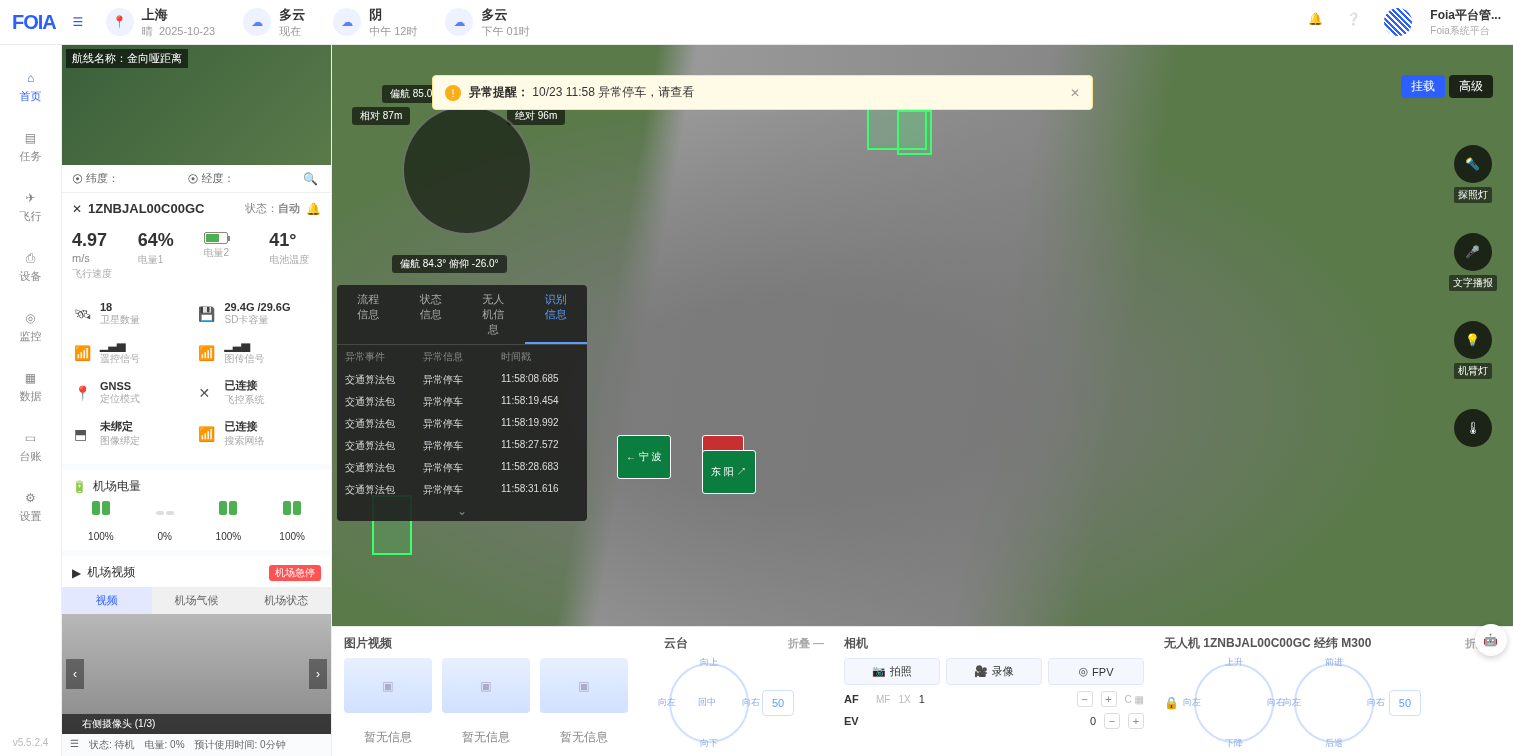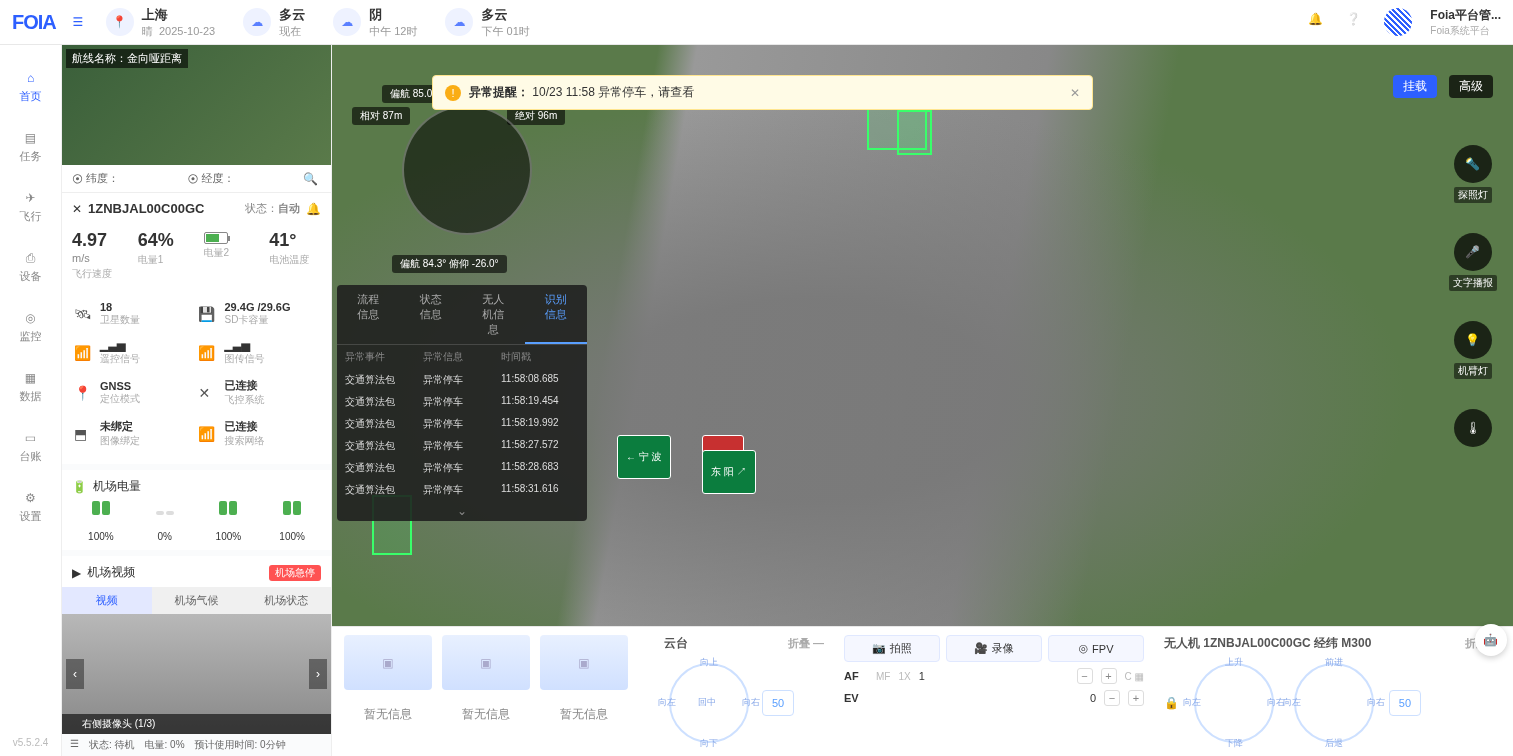--- a/index.html
+++ b/index.html
@@ -60,21 +60,21 @@
 .tab3.active{background:#e3e8ff;color:#2d5fff}
 .cam-view{height:140px;background:linear-gradient(#b8b8b8,#888);position:relative}
 .cam-cap{position:absolute;bottom:0;left:0;right:0;background:rgba(0,0,0,.6);color:#fff;font-size:10px;padding:3px 20px;display:flex;justify-content:space-between}
 .cam-nav{position:absolute;top:50%;transform:translateY(-50%);color:#fff;background:rgba(0,0,0,.4);width:18px;height:30px;display:flex;align-items:center;justify-content:center;cursor:pointer}
 .status-line{padding:4px 8px;font-size:10px;color:#666;display:flex;gap:10px;background:#fafbfc}
 .video{flex:1;position:relative;background:linear-gradient(180deg,#7a9a5a 0%,#6a8a5a 30%,#888 50%,#777 100%);overflow:hidden}
 .road{position:absolute;left:0;right:0;top:0;bottom:0;background:radial-gradient(ellipse at 40% 50%,rgba(120,120,120,.9) 20%,transparent 60%),linear-gradient(100deg,#5a7a4a 0%,#5a7a4a 25%,#999 28%,#888 55%,#5a7a4a 65%,#5a7a4a 100%)}
 .alert-bar{position:absolute;top:30px;left:100px;right:420px;background:#fffbe6;border:1px solid #ffe58f;padding:8px 12px;display:flex;align-items:center;border-radius:4px;z-index:10}
 .alert-bar .ai{width:16px;height:16px;border-radius:50%;background:#faad14;color:#fff;display:flex;align-items:center;justify-content:center;font-size:11px;margin-right:8px}
 .alert-close{margin-left:auto;cursor:pointer;color:#999}
-.badge-tr{position:absolute;top:30px;right:20px;display:flex;gap:12px}
+.badge-tr{position:absolute;top:30px;right:20px;display:flex;gap:4px}
 .badge-tr span{padding:3px 10px;border-radius:4px;font-size:12px;cursor:pointer}
 .badge-tr .b1{background:#2d5fff;color:#fff}
 .badge-tr .b2{background:rgba(0,0,0,.7);color:#fff}
 .compass{position:absolute;top:60px;left:70px;width:130px;height:130px;border-radius:50%;background:rgba(0,0,0,.55);border:2px solid rgba(255,255,255,.3)}
 .hud-pill{position:absolute;background:rgba(0,0,0,.6);color:#fff;font-size:10px;padding:2px 8px;border-radius:3px}
 .info-tabs{position:absolute;top:240px;left:5px;width:250px;background:rgba(30,30,30,.88);color:#ddd;border-radius:4px;z-index:5}
 .it-hdr{display:flex;border-bottom:1px solid rgba(255,255,255,.15)}
 .it-tab{flex:1;padding:7px 20px;text-align:center;font-size:11px;cursor:pointer;color:#aaa}
 .it-tab.active{color:#5a9fff;border-bottom:2px solid #5a9fff}
 .it-th{display:flex;padding:5px 8px;font-size:10px;color:#888}
@@ -450,20 +450,21 @@
       <div class="fm">↻ <span>环绕飞行</span></div>
       <div class="fm">⚑ <span>紧急点降落</span></div>
       <div class="fm">⏹ <span>结束任务</span></div>
       <div class="fm">✕ <span>切换到手动</span></div>
     </div>
   </div>
 </div>
 
 <div class="btm">
   <div class="btm-col" style="width:300px">
+    <div class="btm-h">图片视频</div>
     <div class="thumbs">
       <div class="thumb">
           <div class="tb">▣</div>
           <div class="tl">暂无信息</div>
         </div>
       <div class="thumb">
           <div class="tb">▣</div>
           <div class="tl">暂无信息</div>
         </div>
       <div class="thumb">
@@ -483,20 +484,21 @@
         <span style="top:-2px;left:36px">向上</span>
         <span style="top:38px;left:-6px">向左</span>
         <span style="top:38px;left:34px">回中</span>
         <span style="top:38px;right:-6px">向右</span>
         <span style="bottom:-2px;left:36px">向下</span>
       </div>
       <div class="val-box">50</div>
     </div>
   </div>
   <div class="btm-col" style="width:300px">
+    <div class="btm-h">相机</div>
     <div class="cam-btns">
       <div class="cam-btn">📷 <span>拍照</span></div>
       <div class="cam-btn">🎥 <span>录像</span></div>
       <div class="cam-btn">◎ <span>FPV</span></div>
     </div>
     <div class="cam-row">
       <span class="lbl">AF</span>
         <span class="sub">MF</span>
       <span class="sub">1X</span>
         <span>1</span>

